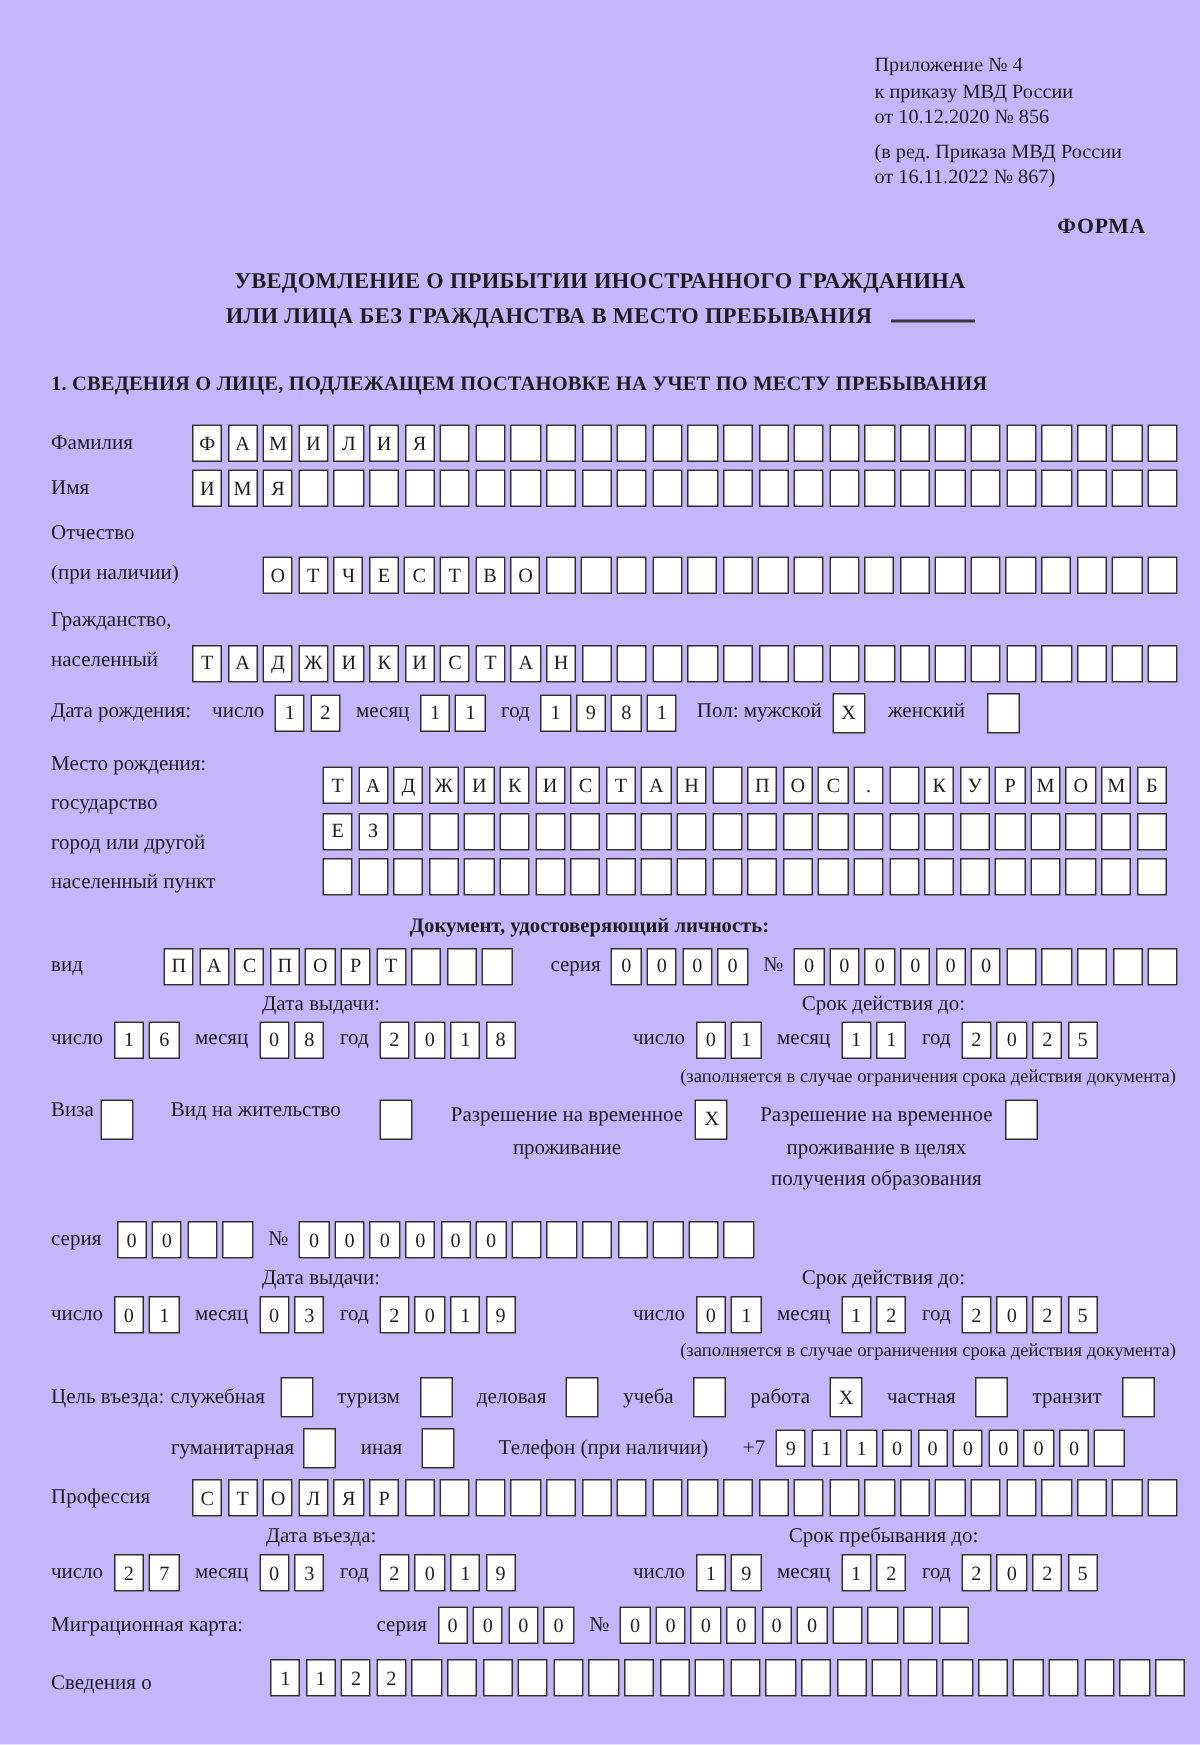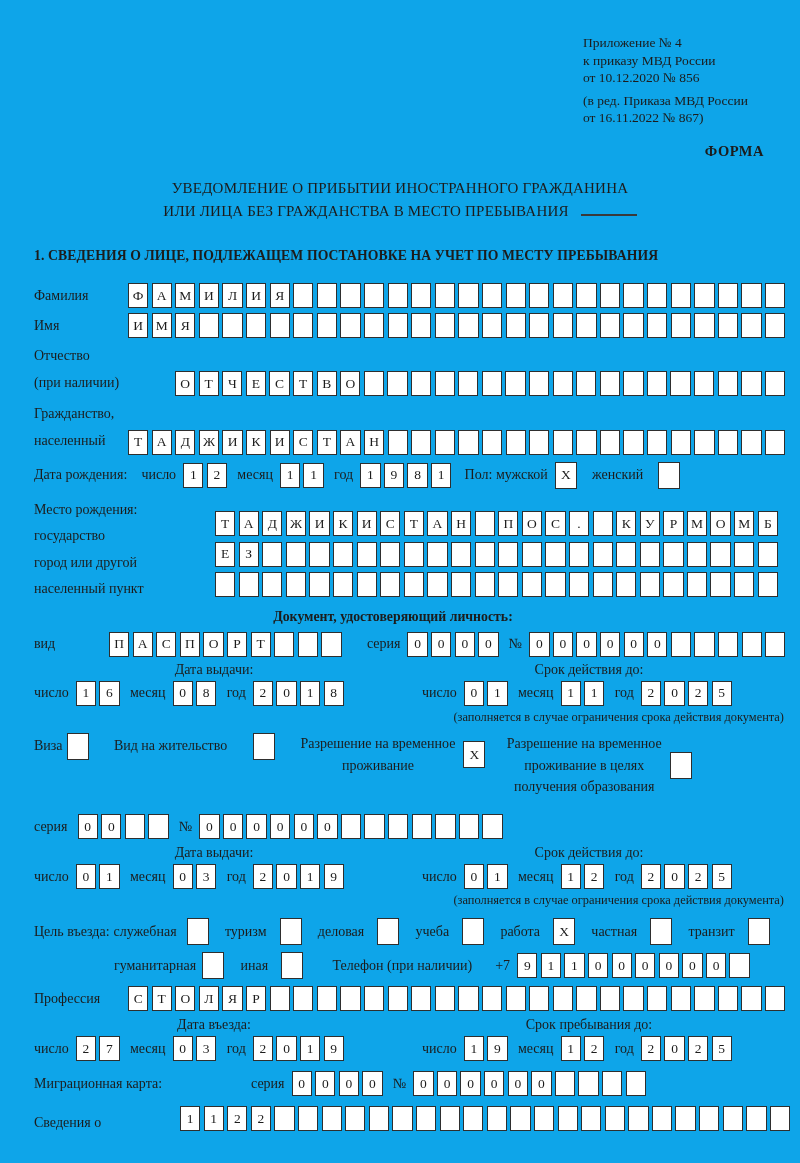--- a/index.html
+++ b/index.html
@@ -1,23 +1,23 @@
 <!DOCTYPE html>
 <html><head>
 <meta charset="utf-8">
 <style>
   *{margin:0;padding:0;box-sizing:border-box}
   html,body{background:#ffffff}
   body{width:800px;height:1163px;color:#1c1c1c;font-family:"Liberation Serif",serif;font-size:14px;overflow:hidden}
-  .page{width:800px;height:1163px;padding:34px 8px 16px 34px;position:relative;background:#0ea5e9}
+  .page{width:800px;height:1163px;padding:34px 8px 16px 34px;position:relative;background:#c4b5fd}
 
   .hdr{margin-left:549px;font-size:13.5px;line-height:1.3}
   .hdr .gap{margin-top:5px}
   .forma{text-align:right;font-weight:bold;font-size:14.5px;margin:16px 28px 0 0;letter-spacing:.5px}
-  .title{text-align:center;font-weight:normal;font-size:15px;margin-top:17px;line-height:1.55;letter-spacing:.2px;margin-right:26px}
+  .title{text-align:center;font-weight:bold;font-size:15px;margin-top:17px;line-height:1.55;letter-spacing:.2px;margin-right:26px}
   .uline{display:inline-block;width:56px;border-bottom:2px solid #3a3a3a;margin-left:12px;height:13px}
   .sec{font-weight:bold;font-size:13.7px;margin-top:25px;margin-bottom:19px;letter-spacing:.1px}
 
   .row{display:flex;align-items:center;margin-bottom:5px}
   .rowt{display:flex;align-items:flex-end;margin-bottom:5px}
   .cells{display:flex;flex:none}
   .cell{flex:none;width:20.3px;height:25px;border:1.6px solid #2e2e2e;margin-right:3.3px;display:flex;align-items:center;justify-content:center;font-size:13.5px;background:#fff}
   .cb .cell{width:22px;height:27px}
   .lbl{font-size:14px;flex:none}
   .w94{width:94px}.w141{width:141px}.w181{width:181px}.w146{width:146px}
@@ -31,21 +31,21 @@
   .dates{display:flex;margin-top:3px}
   .dcol{display:flex;flex-direction:column}
   .dcol.l{width:360px}
   .dcol.r{width:390px}
   .dhead{text-align:center;font-size:14px;margin-bottom:3px}
   .drow{display:flex;align-items:center}
   .note{font-size:12.4px;margin-top:4px;white-space:nowrap;text-align:right}
 
   .plain{font-size:14px;line-height:1.65}
   .optrow{display:flex;align-items:flex-start;margin-top:8px}
-  .opt{display:flex;align-items:center}
+  .opt{display:flex;align-items:flex-start}
   .optlbl{text-align:center;line-height:1.55}
   .optbox{margin-left:8px}
 
   .purr{display:flex;align-items:center;margin-bottom:7px}
   .purr .cb{margin:0 6px}
 </style>
 </head>
 <body>
 
 <div class="page">

